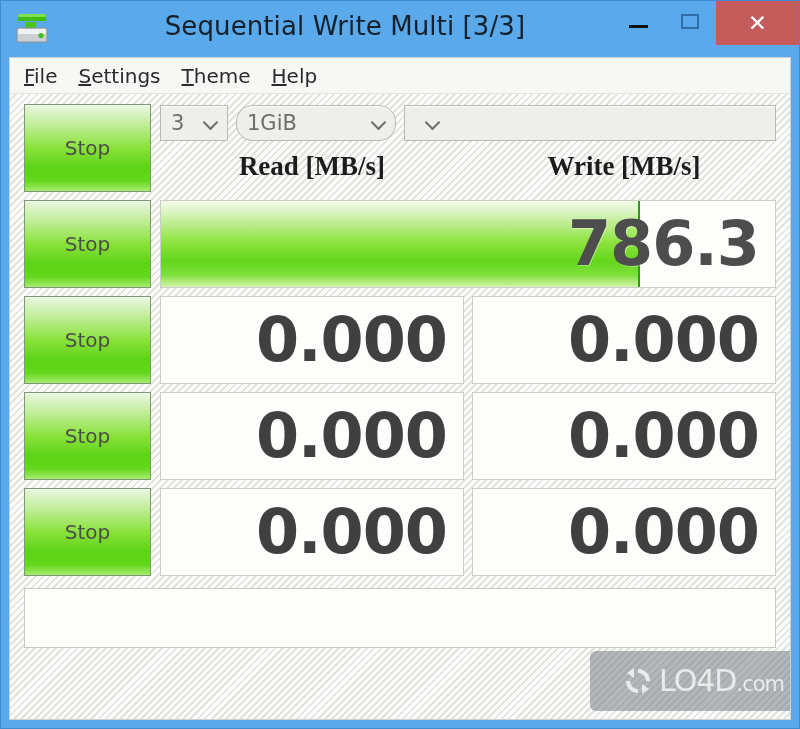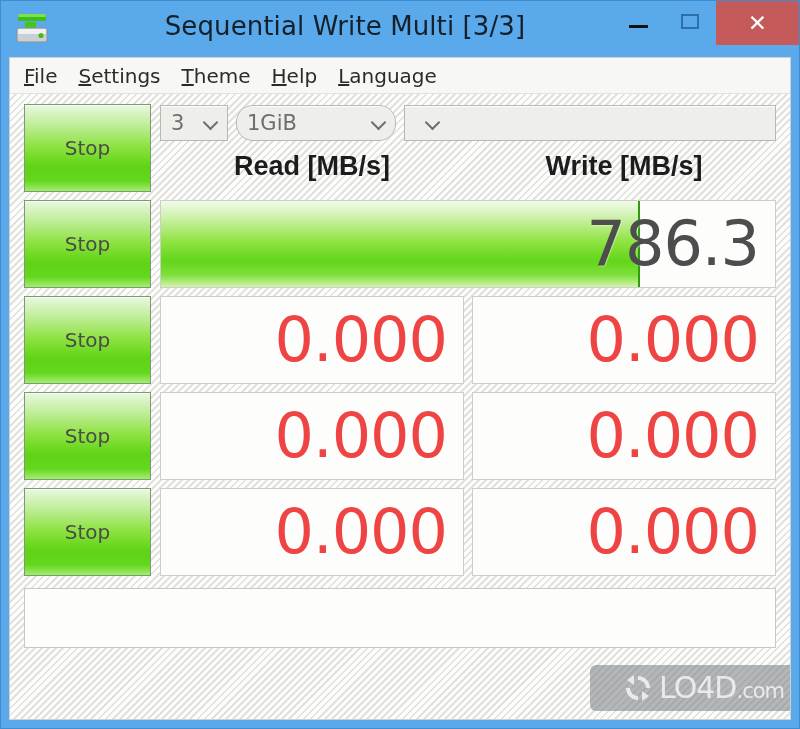--- a/index.html
+++ b/index.html
@@ -212,21 +212,21 @@
     align-items: center;
     height: 44px;
     margin-top: 2px;
   }
   .col-head {
     flex: 1 1 0;
     text-align: center;
     font-size: 27px;
     font-weight: bold;
     color: #1c1c1c;
-    font-family: Liberation Sans, sans-serif;
+    font-family: Liberation Serif, serif;
   }
   .col-head:first-child { margin-right: 8px; }
 
   
   .cells {
     display: flex;
     flex: 1 1 auto;
     gap: 8px;
   }
   .cell {
@@ -244,45 +244,45 @@
     left: 0; top: 0; bottom: 0;
     background: linear-gradient(to bottom,
       #f2fbe9 0%, #d8f3bd 14%, #8de33f 48%, #63d51a 70%, #7ee03c 86%, #d4f4ae 100%);
     border-right: 2px solid #2f9b10;
   }
   .cell .val {
     position: relative;
     z-index: 2;
     font-family: "DejaVu Sans", sans-serif;
     font-size: 62px;
-    font-weight: normal;
+    font-weight: bold;
     color: #4d4d4d;
     padding-right: 16px;
     line-height: 1;
     letter-spacing: -1px;
     text-shadow: 1px 1px 0 rgba(255,255,255,0.35);
   }
-  .cell.zero .val { color: #ef4444; }
+  .cell.zero .val { color: #404040; }
 
   
   .comment-box {
     margin: 4px 0 12px 0;
     height: 60px;
     flex: 0 0 60px;
     border: 1px solid #c9c9c4;
     background: #fdfdfc;
   }
 
   
   .watermark {
     position: absolute;
     right: 0px;
     bottom: 8px;
     width: 200px;
-    height: 46px;
+    height: 60px;
     background: rgba(120,125,130,0.55);
     border-radius: 6px 0 0 6px;
     display: flex;
     align-items: center;
     justify-content: flex-end;
     padding-right: 6px;
     gap: 4px;
     pointer-events: none;
   }
   .watermark .wm-logo {
@@ -329,21 +329,20 @@
     </div>
   </div>
 
   <div class="client">
 
     <div class="menubar">
       <div class="menu-item"><span class="mn">F</span><span>ile</span></div>
       <div class="menu-item"><span class="mn">S</span><span>ettings</span></div>
       <div class="menu-item"><span class="mn">T</span><span>heme</span></div>
       <div class="menu-item"><span class="mn">H</span><span>elp</span></div>
-      <div class="menu-item"><span class="mn">L</span><span>anguage</span></div>
     </div>
 
     <div class="body-area">
 
       <div class="row top-row">
         <div class="stop-btn">Stop</div>
 
         <div class="right-col">
           <div class="controls">
 

